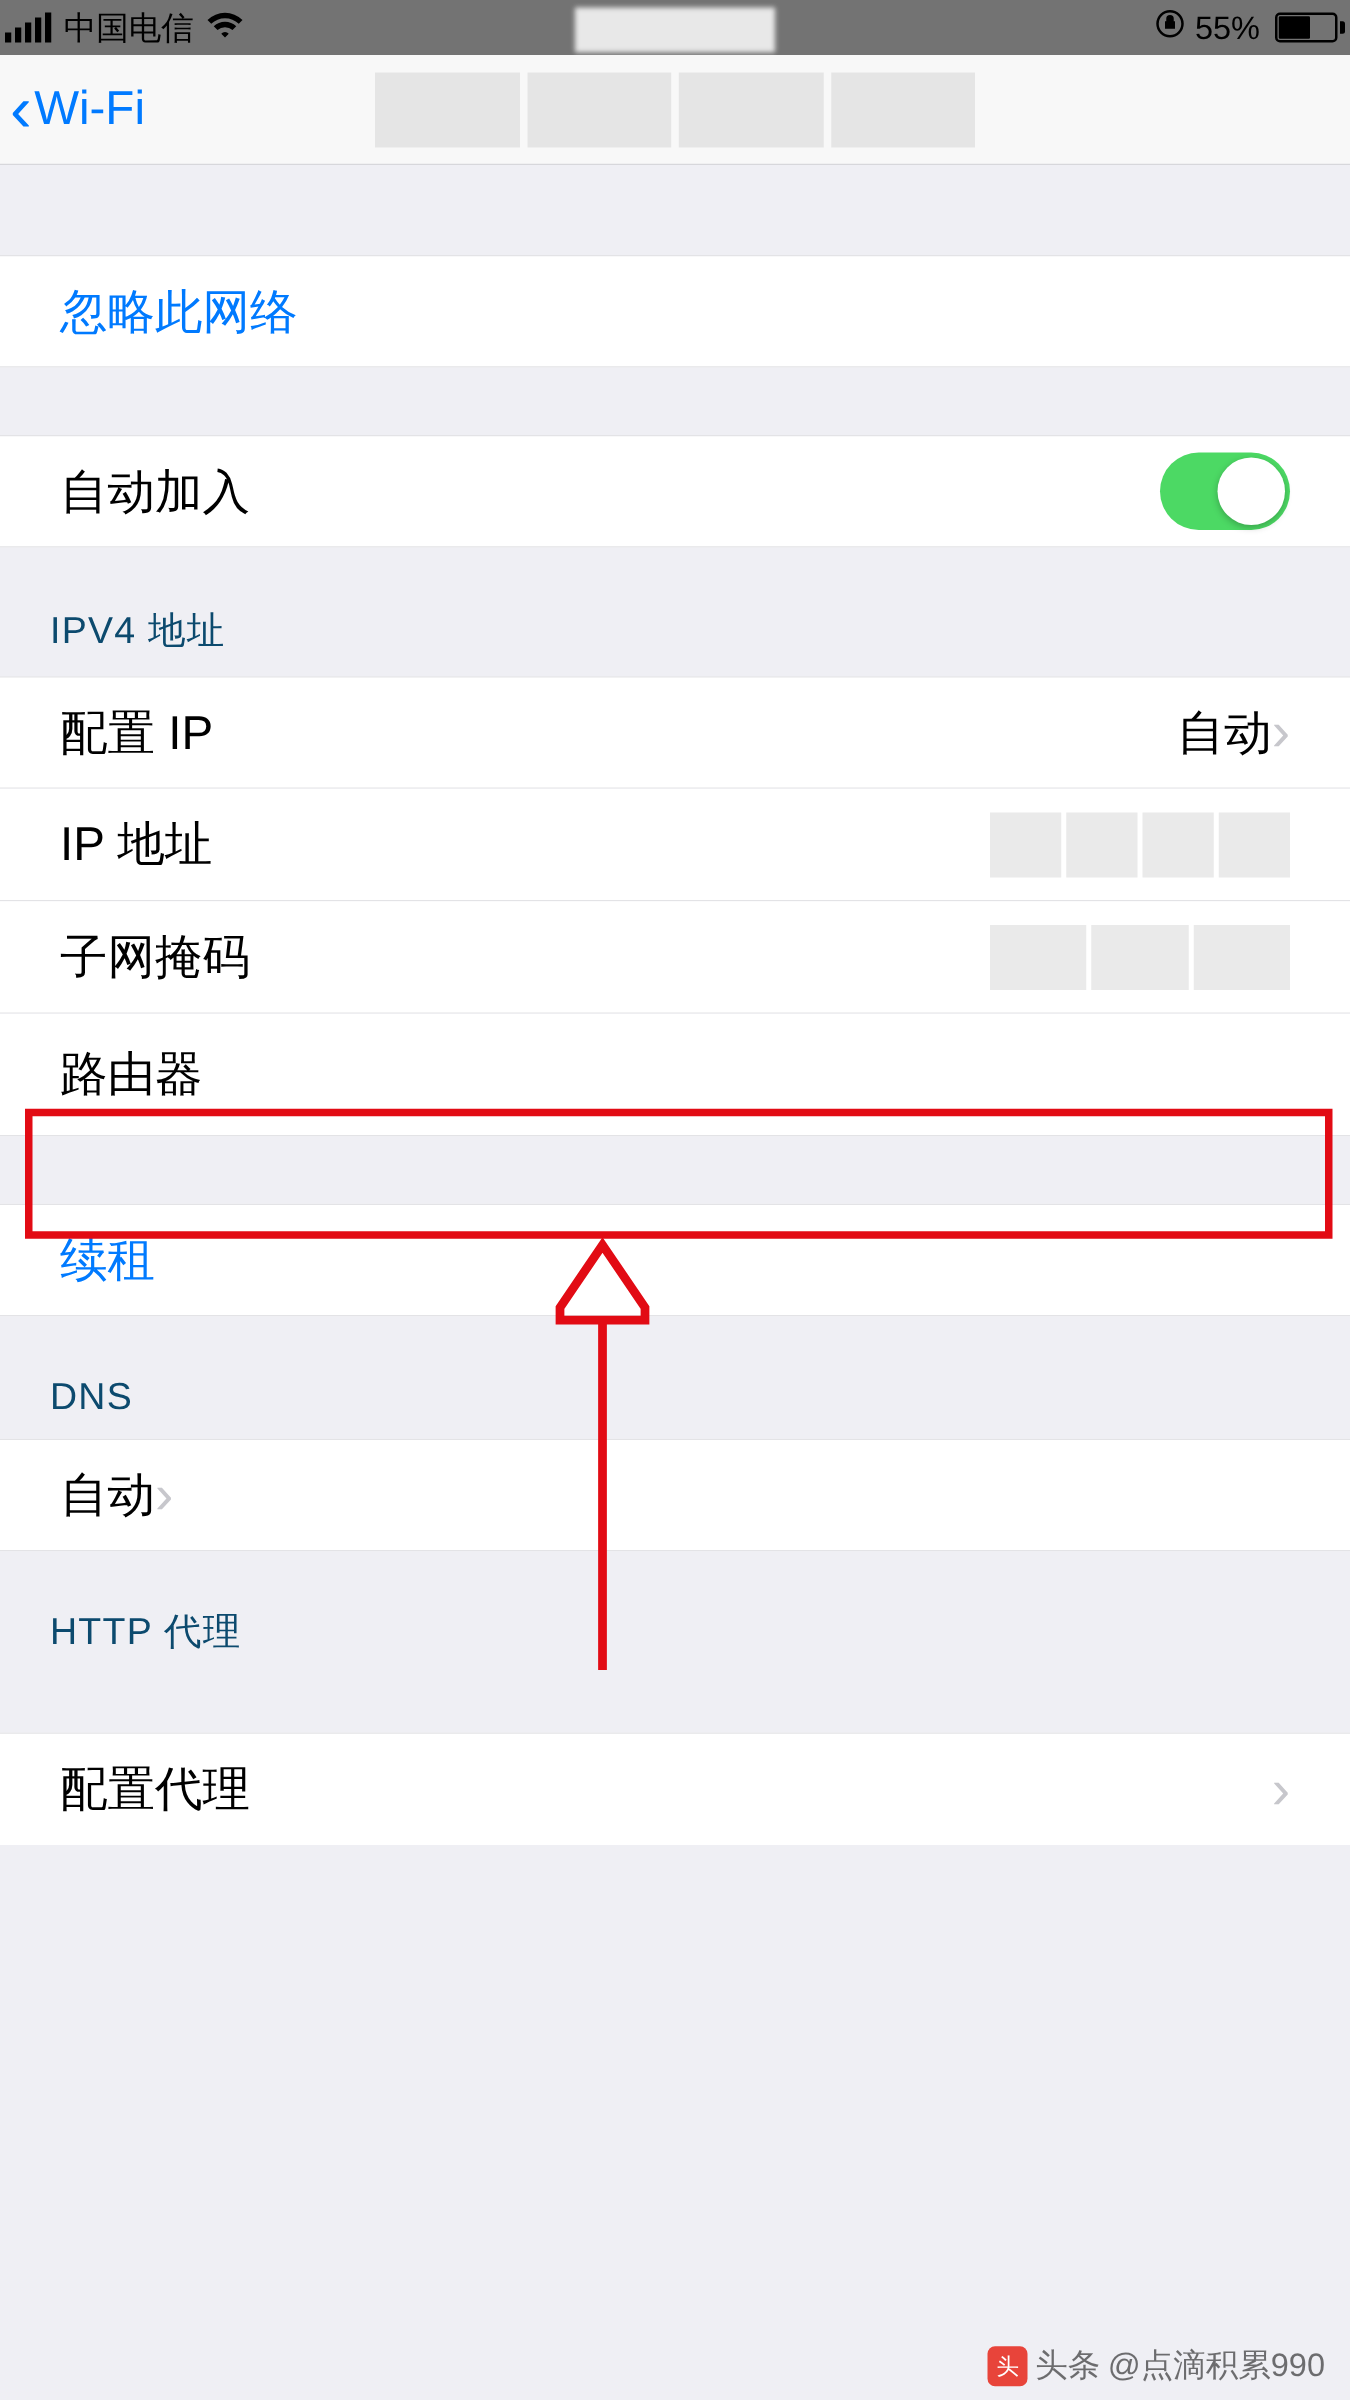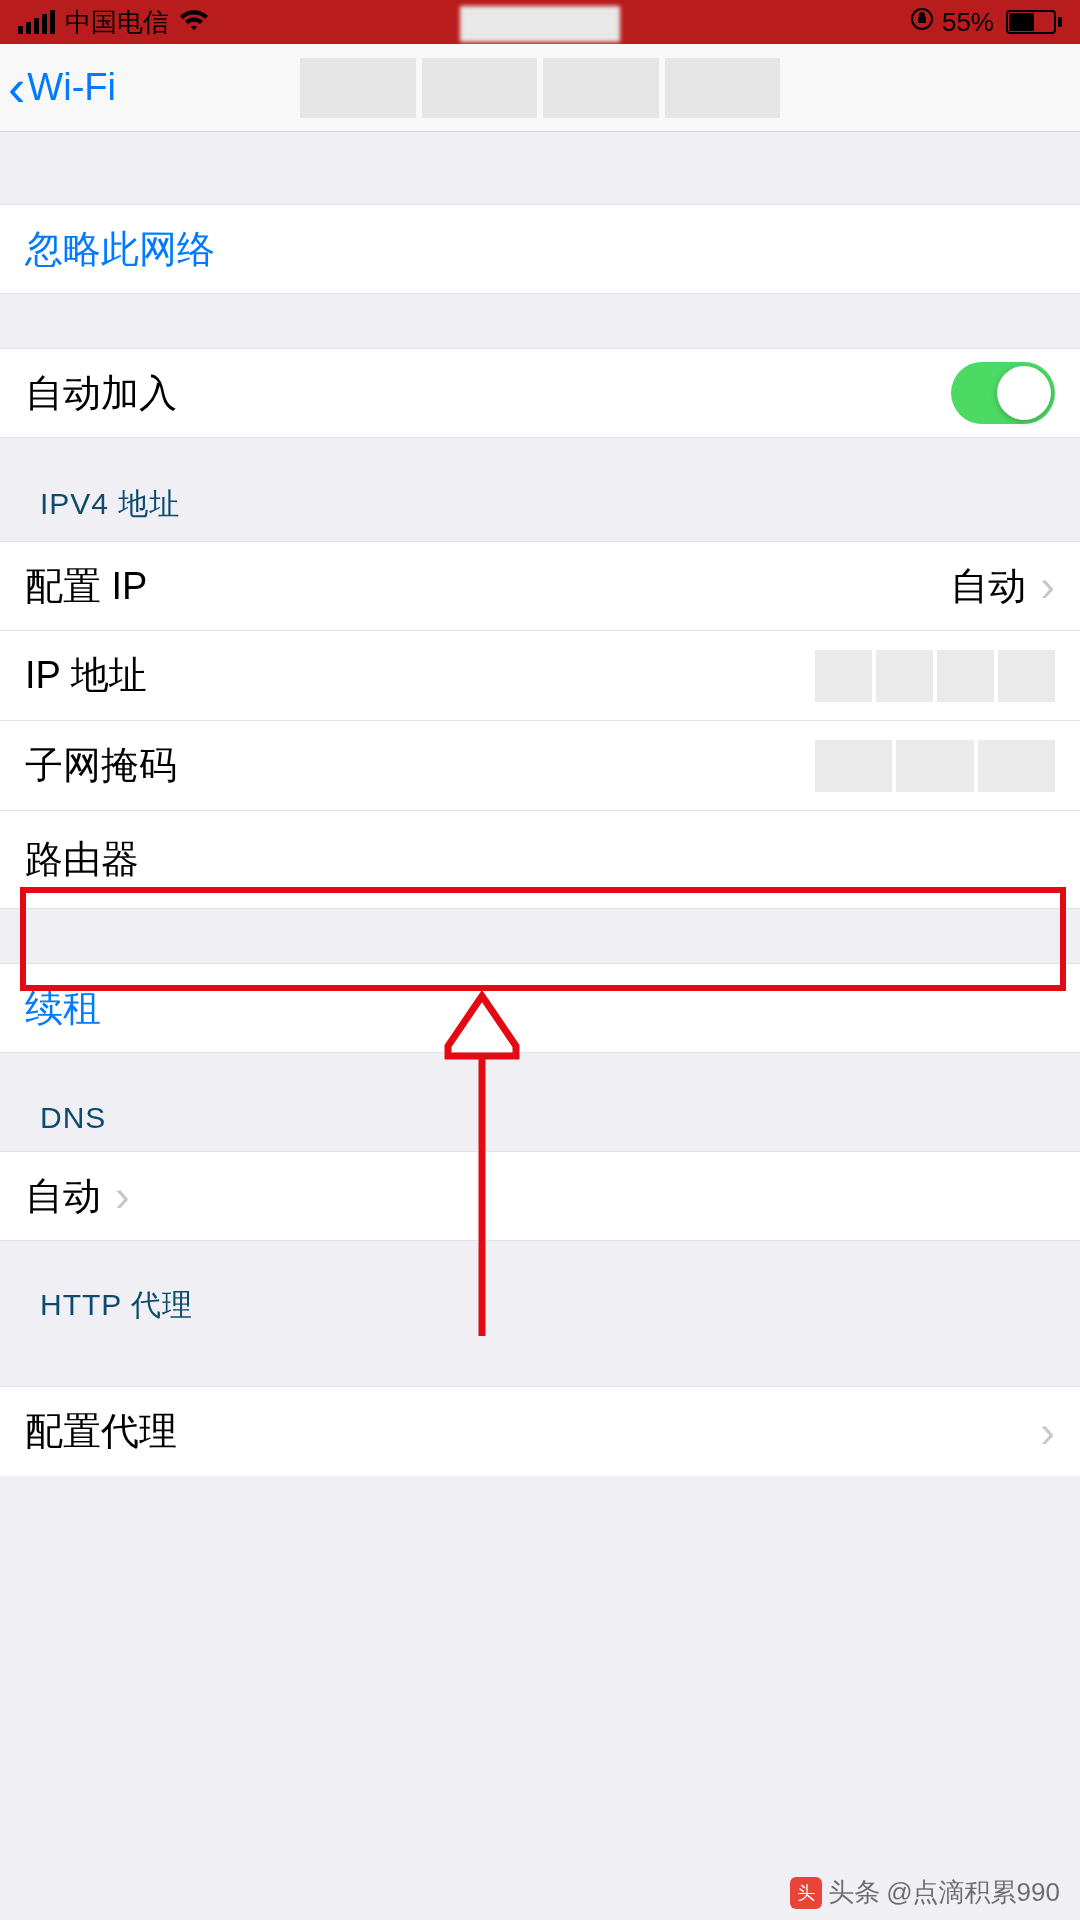--- a/index.html
+++ b/index.html
@@ -10,24 +10,24 @@
     background: #efeff4;
     color: #000;
     overflow: hidden;
     position: relative;
   }
   .status-bar {
     height: 44px;
     display: flex;
     align-items: center;
     justify-content: space-between;
-    padding: 0 18px;
+    padding: 0 4px;
     font-size: 26px;
     font-weight: 500;
-    background: #b91c1c;
+    background: #737373;
   }
   .status-left { display: flex; align-items: center; gap: 10px; }
   .status-right { display: flex; align-items: center; gap: 8px; }
   .status-center-blur {
     position: absolute;
     left: 50%; transform: translateX(-50%);
     top: 6px;
     width: 160px; height: 36px;
     background: #e8e8e8;
     filter: blur(2px);
@@ -55,27 +55,27 @@
     height: 60px;
     display: flex; gap: 6px;
   }
   .nav-title-blur-wrap div { background: #e5e5e5; flex: 1; }
   .cell {
     background: #fff;
     min-height: 90px;
     display: flex;
     align-items: center;
     justify-content: space-between;
-    padding: 0 25px;
+    padding: 0 48px;
     border-bottom: 1px solid #e3e3e6;
   }
   .cell.first { border-top: 1px solid #e3e3e6; }
   .cell.nobord { border-bottom: none; margin-top: 44px; }
   .cell-label { font-size: 38px; color: #000; }
-  .cell-value { font-size: 38px; color: #000; display: flex; align-items: center; gap: 14px; }
+  .cell-value { font-size: 38px; color: #000; display: flex; align-items: center; }
   .cell-action { color: #007aff; font-size: 38px; }
   .section-header {
     font-size: 30px;
     color: #0c4a6e;
     padding: 46px 40px 16px 40px;
     letter-spacing: 1px;
   }
   .gap-sm { height: 72px; }
   .gap-md { height: 54px; }
   .chevron-right { color: #c7c7cc; font-size: 44px; font-weight: 300; }

